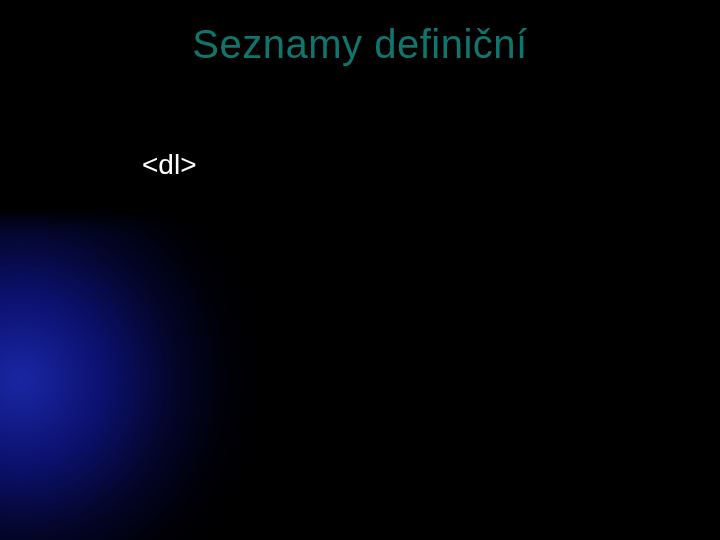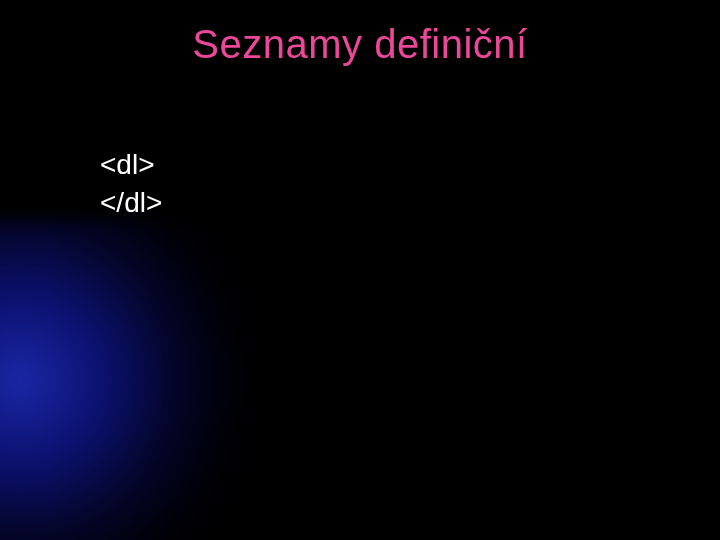--- a/index.html
+++ b/index.html
@@ -36,43 +36,43 @@
   pointer-events: none;
 }
 
 .title {
   position: absolute;
   top: 22px;
   left: 0;
   width: 100%;
   text-align: center;
   font-size: 40px;
-  color: #ec4899;
+  color: #0f766e;
   letter-spacing: 0.5px;
 }
 
 .body {
   position: absolute;
   top: 146px;
   left: 100px;
   right: 40px;
   font-size: 28px;
   line-height: 1.35;
   color: #ffffff;
 }
 
 .body .line {
   white-space: nowrap;
+  margin-left: 42px;
 }
 </style>
 </head>
 <body>
 
 <div class="slide">
   <div class="glow"></div>
 
   <div class="title">Seznamy definiční</div>
 
   <div class="body">
     <div class="line">&lt;dl&gt;</div>
-    <div class="line">&lt;/dl&gt;</div>
   </div>
 </div>
 
 </body></html>

